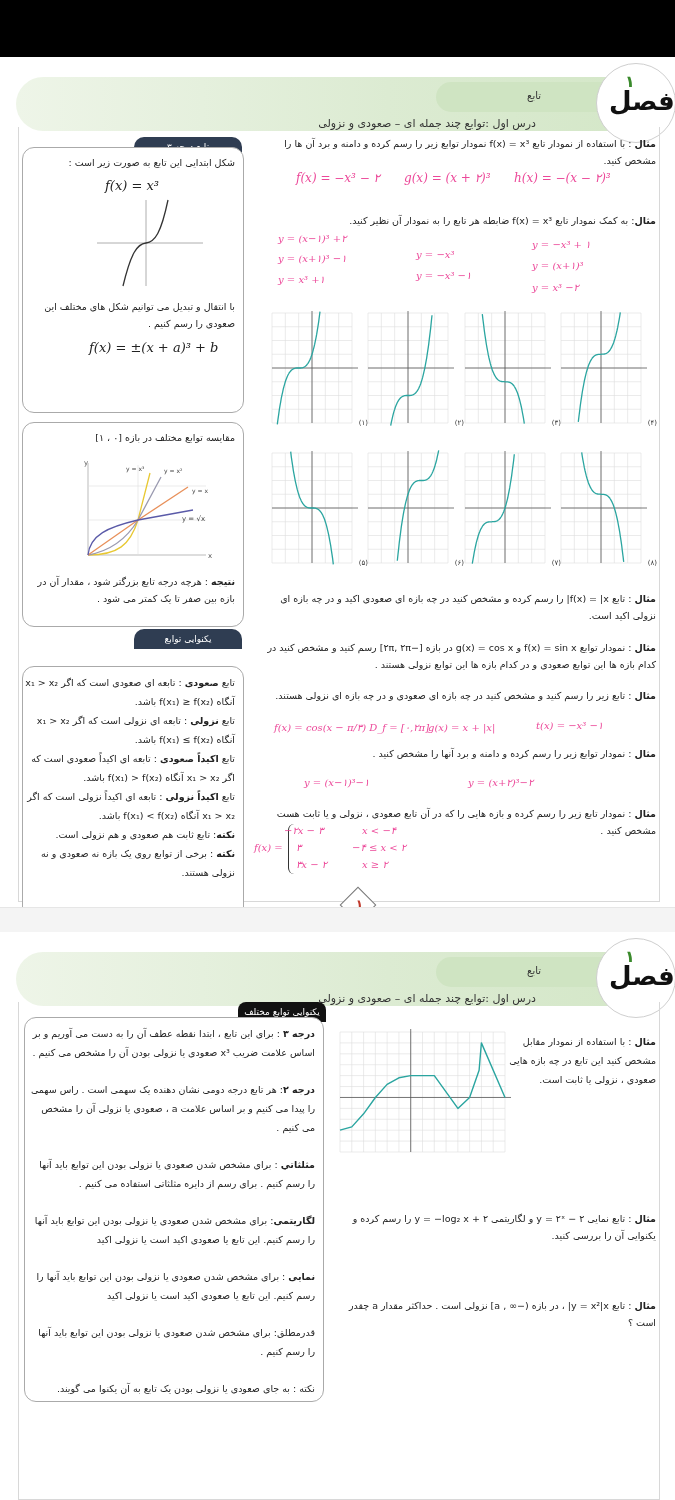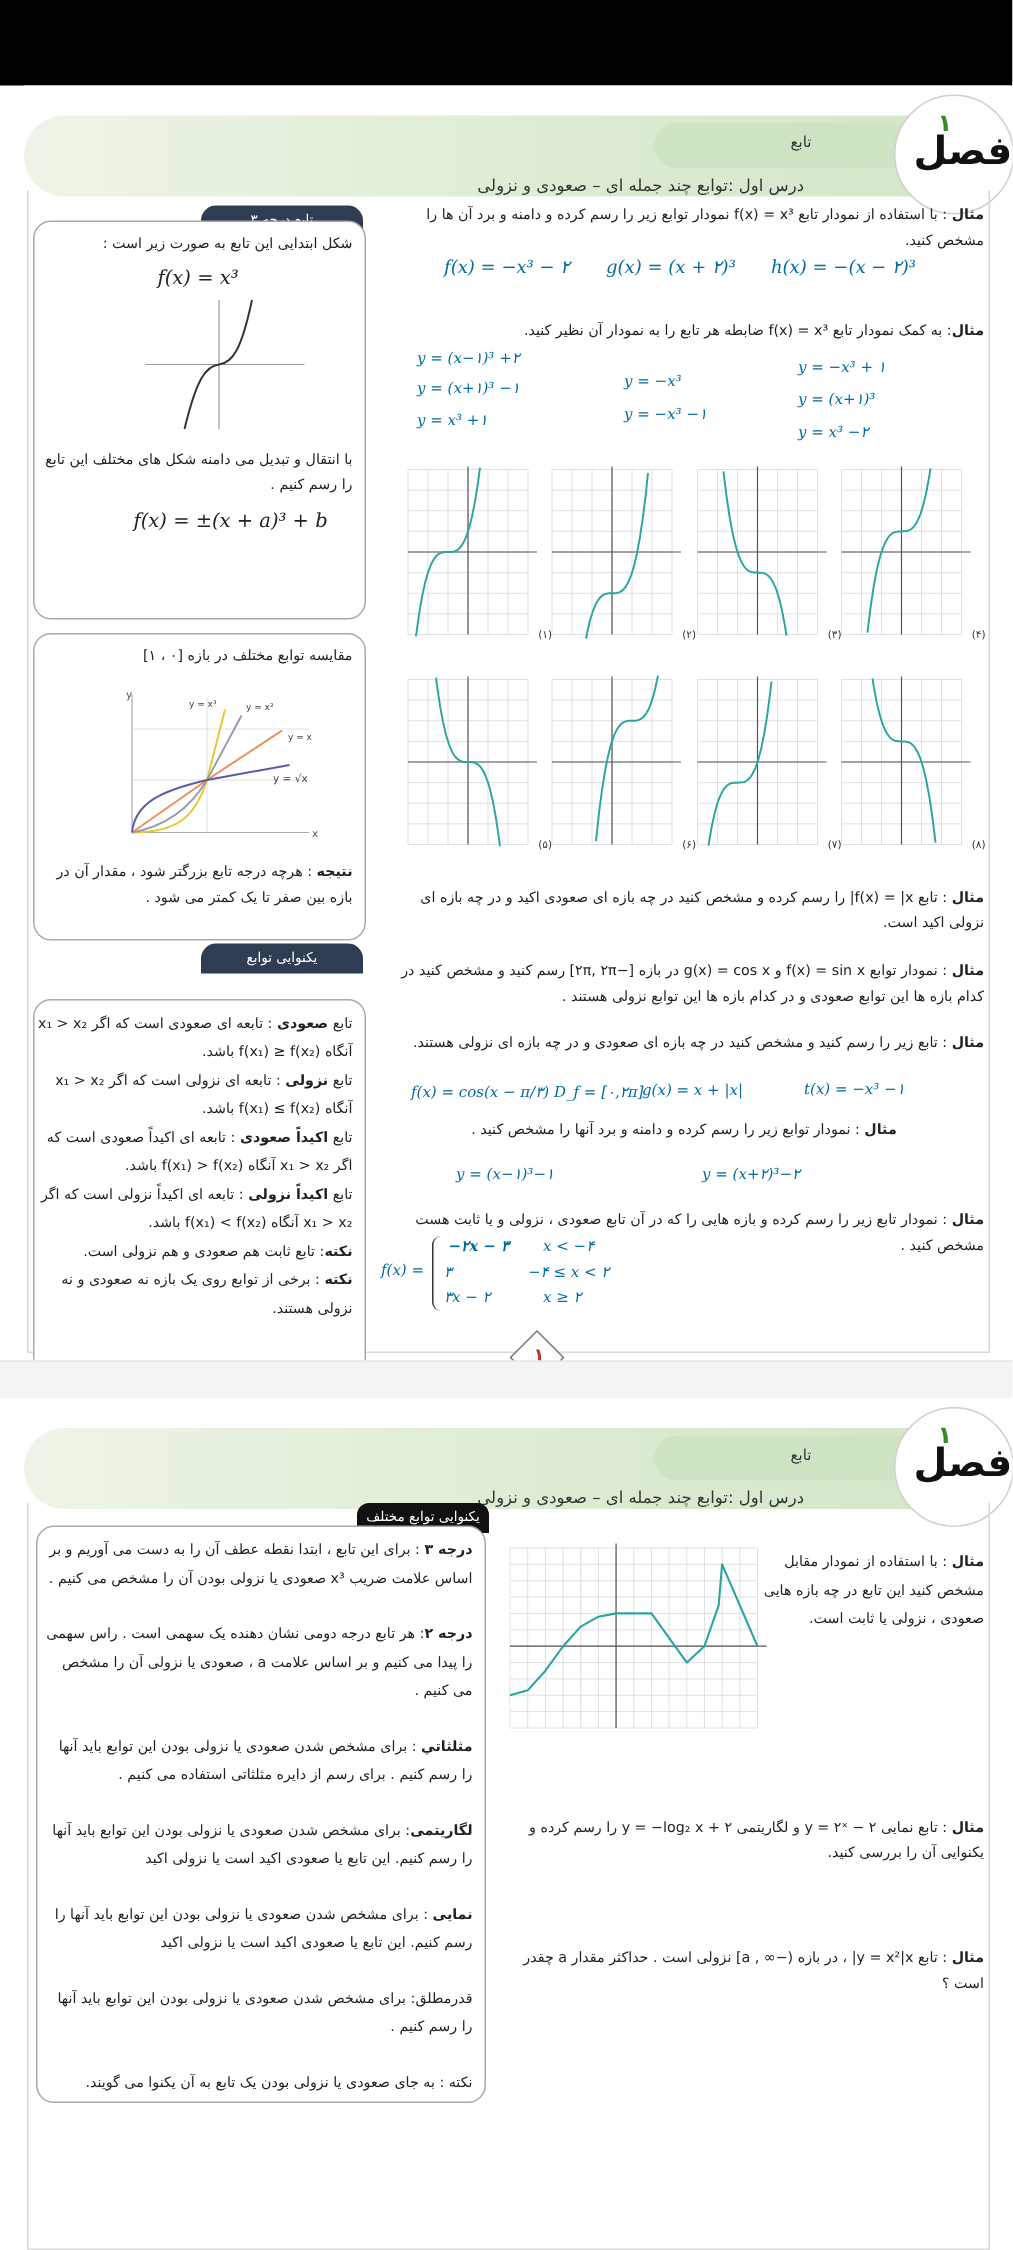--- a/index.html
+++ b/index.html
@@ -19,21 +19,21 @@
   .header-tab span { position: absolute; right: 85px; top: 8px; font-size: 10px; color: #333; }
   .header-title { position: absolute; right: 100px; top: 40px; font-size: 11px; color: #333; direction: rtl; }
   .chapter-circle { position: absolute; left: 580px; top: 6px; width: 80px; height: 80px; border-radius: 50%; background: #fff; border: 1px solid #cfcfcf; }
   .chapter-circle .word { position: absolute; left: 12px; top: 22px; font-size: 26px; font-weight: bold; color: #111; }
   .chapter-circle .num { position: absolute; left: 28px; top: 8px; font-size: 16px; color: #3a8a2c; font-weight: bold; }
 
   .rtl { direction: rtl; text-align: right; }
   .txt { position: absolute; font-size: 9.5px; line-height: 17px; color: #222; }
   .b { font-weight: bold; }
   .math { font-family: "DejaVu Serif", serif; font-style: italic; direction: ltr; }
-  .mathsm { font-family: "DejaVu Serif", serif; font-style: italic; font-size: 10px; color: #0369a1; position: absolute; direction: ltr; white-space: nowrap; }
+  .mathsm { font-family: "DejaVu Serif", serif; font-style: italic; font-size: 10px; color: #ec4899; position: absolute; direction: ltr; white-space: nowrap; }
 
   .sidebox { position: absolute; border: 1px solid #aaa; border-radius: 12px; background: #fff; }
   .pill { position: absolute; height: 20px; background: #2f3d52; color: #fff; font-size: 9px; border-radius: 10px 10px 0 0; text-align: center; line-height: 20px; direction: rtl; }
   .pill.black { background: #111; border-radius: 8px 8px 0 0; }
 
   .gridfig { position: absolute; width: 92px; height: 120px; }
   .gridfig svg { width: 100%; height: 100%; }
   .figlabel { position: absolute; font-size: 7px; color: #333; }
 
   .pagenum { position: absolute; left: 329px; top: 835px; width: 26px; height: 26px; transform: rotate(45deg); border: 1.5px solid #777; background: #fff; }
@@ -62,21 +62,21 @@
 
   <div class="pill" style="left:118px;top:80px;width:108px;">تابع درجه ۳</div>
   <div class="sidebox" style="left:6px;top:90px;width:222px;height:266px;">
     <div class="txt rtl" style="right:8px;top:6px;width:205px;">شکل ابتدایی این تابع به صورت زیر است :</div>
     <div class="math" style="position:absolute;left:82px;top:30px;font-size:13px;">f(x) = x³</div>
     <svg style="position:absolute;left:70px;top:50px;" width="115" height="90">
       <line x1="4" y1="45" x2="110" y2="45" stroke="#999" stroke-width="0.8"></line>
       <line x1="53" y1="2" x2="53" y2="88" stroke="#999" stroke-width="0.8"></line>
       <path d="M30,88 C38,55 44,46 53,45 C62,44 68,35 75,2" stroke="#333" stroke-width="1.3" fill="none"></path>
     </svg>
-    <div class="txt rtl" style="right:8px;top:150px;width:210px;">با انتقال و تبدیل می دامنه شکل های مختلف این تابع را رسم کنیم .</div>
+    <div class="txt rtl" style="right:8px;top:150px;width:210px;">با انتقال و تبدیل می توانیم شکل های مختلف این صعودی را رسم کنیم .</div>
     <div class="math" style="position:absolute;left:66px;top:192px;font-size:13px;">f(x) = ±(x + a)³ + b</div>
   </div>
 
   <div class="sidebox" style="left:6px;top:365px;width:222px;height:205px;">
     <div class="txt rtl" style="right:8px;top:6px;width:205px;">مقایسه توابع مختلف در بازه [۰ ، ۱]</div>
     <svg style="position:absolute;left:45px;top:32px;" width="160" height="115">
       <line x1="20" y1="100" x2="138" y2="100" stroke="#aaa" stroke-width="0.8"></line>
       <line x1="20" y1="100" x2="20" y2="8" stroke="#aaa" stroke-width="0.8"></line>
       <line x1="20" y1="31" x2="138" y2="31" stroke="#ddd" stroke-width="0.6"></line>
       <line x1="20" y1="65" x2="138" y2="65" stroke="#ddd" stroke-width="0.6"></line>
@@ -293,28 +293,28 @@
         </svg><span class="figlabel" style="right: -8px; bottom: 2px;">(۸)</span></div>
     </div>
 
   <div class="txt rtl" style="right:18px;top:533px;width:400px;"><span class="b">مثال</span><span> : تابع f(x) = |x| را رسم کرده و مشخص کنید در چه بازه ای صعودی اکید و در چه بازه ای نزولی اکید است.</span></div>
   <div class="txt rtl" style="right:18px;top:582px;width:400px;"><span class="b">مثال</span><span> : نمودار توابع f(x) = sin x و g(x) = cos x در بازه [−۲π, ۲π] رسم کنید و مشخص کنید در کدام بازه ها این توابع صعودی و در کدام بازه ها این توابع نزولی هستند .</span></div>
   <div class="txt rtl" style="right:18px;top:630px;width:400px;"><span class="b">مثال</span><span> : تابع زیر  را رسم کنید و مشخص کنید در چه بازه ای صعودی و در چه بازه ای نزولی هستند.</span></div>
   <div class="mathsm" style="left:258px;top:665px;">f(x) = cos(x − π/۳) D_f = [۰,۲π]</div>
   <div class="mathsm" style="left:412px;top:665px;">g(x) = x + |x|</div>
   <div class="mathsm" style="left:520px;top:663px;">t(x) = −x³ −۱</div>
 
-  <div class="txt rtl" style="right:18px;top:688px;width:400px;text-align:center;"><span class="b">مثال</span><span> : نمودار توابع زیر را رسم کرده و دامنه و برد آنها را مشخص کنید .</span></div>
+  <div class="txt rtl" style="right:18px;top:688px;width:400px;"><span class="b">مثال</span><span> : نمودار توابع زیر را رسم کرده و دامنه و برد آنها را مشخص کنید .</span></div>
   <div class="mathsm" style="left:288px;top:720px;">y = (x−۱)³−۱</div>
   <div class="mathsm" style="left:452px;top:720px;">y = (x+۲)³−۲</div>
 
   <div class="txt rtl" style="right:18px;top:748px;width:400px;"><span class="b">مثال</span><span> : نمودار تابع زیر را رسم کرده و بازه هایی را که در آن تابع صعودی ، نزولی و یا ثابت هست مشخص کنید .</span></div>
   <div class="mathsm" style="left:238px;top:785px;">f(x) =</div>
   <div style="position:absolute;left:272px;top:767px;width:6px;height:50px;border-left:1.2px solid #333;border-radius:6px 0 0 6px;"></div>
-  <div class="mathsm" style="left:283px;top:768px;font-weight:bold;">−۲x − ۳</div>
+  <div class="mathsm" style="left:268px;top:768px;">−۲x − ۳</div>
   <div class="mathsm" style="left:346px;top:768px;">x &lt; −۴</div>
   <div class="mathsm" style="left:280px;top:785px;">۳</div>
   <div class="mathsm" style="left:336px;top:785px;">−۴ ≤ x &lt; ۲</div>
   <div class="mathsm" style="left:280px;top:802px;">۳x − ۲</div>
   <div class="mathsm" style="left:346px;top:802px;">x ≥ ۲</div>
 
   <div class="pagenum">
       <span>۱</span>
     </div>
 </div>

